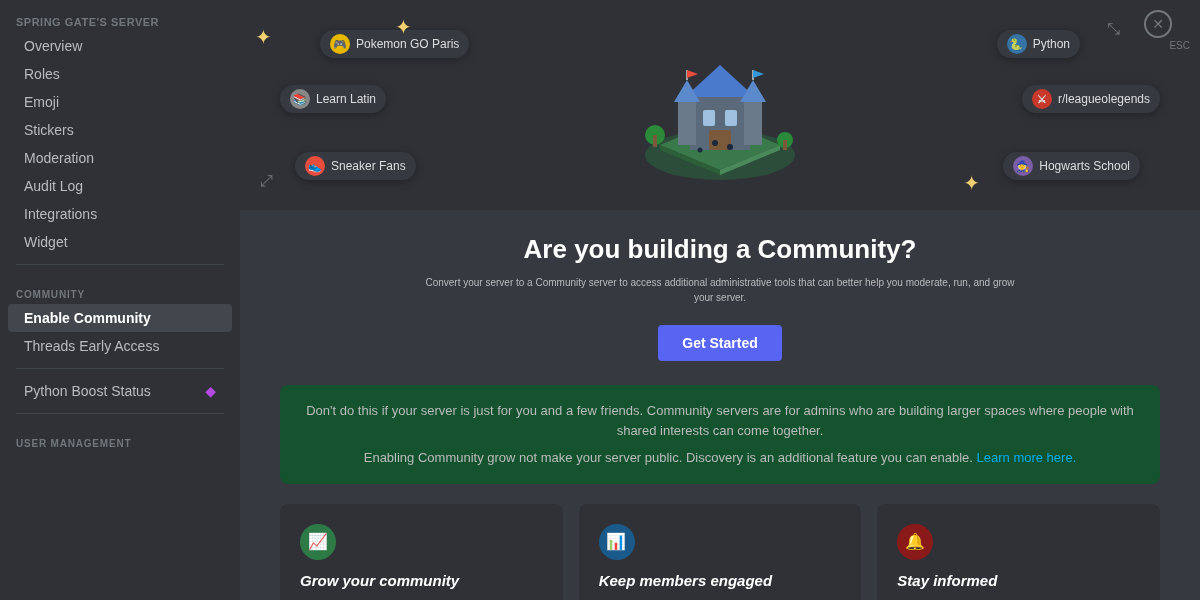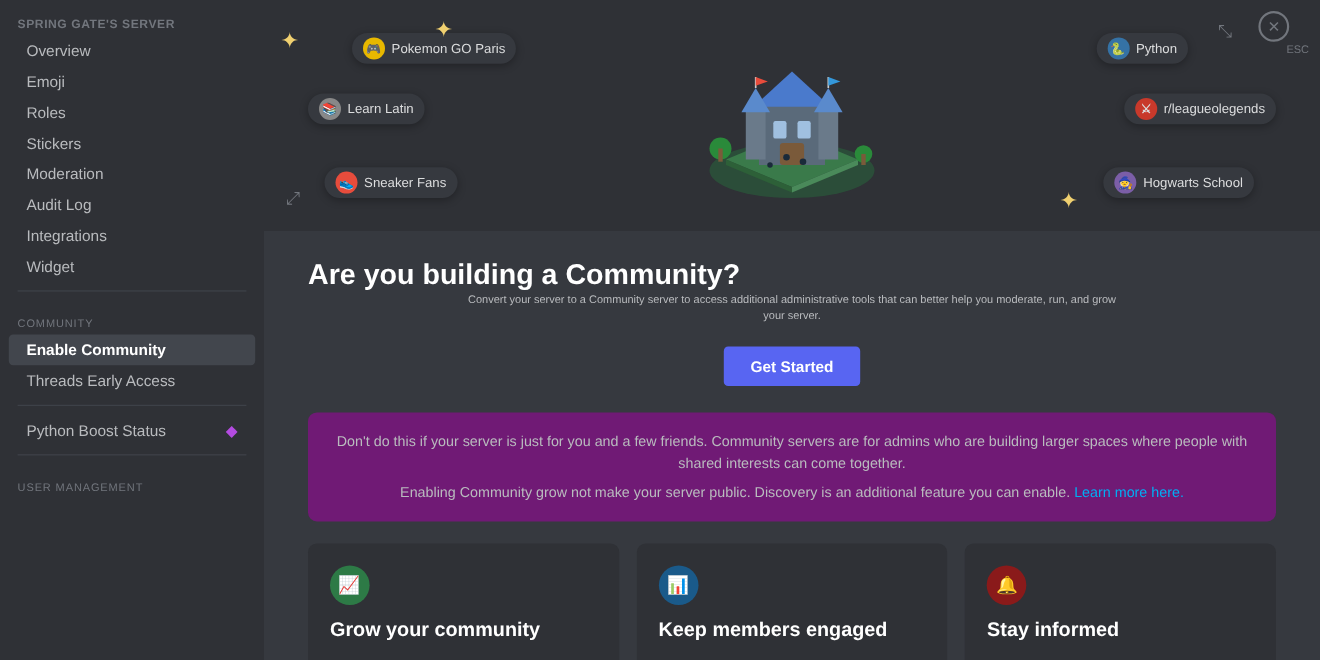--- a/index.html
+++ b/index.html
@@ -42,21 +42,21 @@
     .sidebar-item.active {
       background: #42464d;
       color: #fff;
       font-weight: 600;
     }
     .sidebar-item.delete {
       color: #ed4245;
     }
     .sidebar-section-label {
       font-size: 10px;
-      font-weight: 400;
+      font-weight: 700;
       color: #72767d;
       padding: 16px 16px 4px;
       text-transform: uppercase;
       letter-spacing: 0.8px;
     }
     .sidebar-divider {
       height: 1px;
       background: #40444b;
       margin: 8px 16px;
     }
@@ -181,21 +181,22 @@
 
     
     .content-area {
       padding: 24px 40px;
     }
 
     .page-title {
       font-size: 26px;
       font-weight: 700;
       color: #fff;
-      text-align: left;
+      text-align: center;
+      margin-bottom: 10px;
     }
 
     .page-subtitle {
       font-size: 10px;
       color: #b9bbbe;
       text-align: center;
       max-width: 600px;
       margin: 0 auto 20px;
       line-height: 1.5;
     }
@@ -207,21 +208,21 @@
       color: #fff;
       border: none;
       border-radius: 4px;
       padding: 10px 24px;
       font-size: 14px;
       font-weight: 600;
       cursor: pointer;
     }
 
     .notice-box {
-      background: #701a75;
+      background: #14532d;
       border-radius: 8px;
       padding: 16px 20px;
       margin-bottom: 20px;
     }
     .notice-text {
       font-size: 13px;
       color: #b9bbbe;
       line-height: 1.5;
       text-align: center;
     }
@@ -249,40 +250,41 @@
       align-items: center;
       justify-content: center;
       margin-bottom: 12px;
       font-size: 16px;
     }
     .icon-green { background: #2d7a46; color: #fff; }
     .icon-blue { background: #1a5a8a; color: #fff; }
     .icon-red { background: #8a1a1a; color: #fff; }
 
     .feature-title {
-      font-size: 18px;
+      font-size: 15px;
       font-weight: 700;
       color: #fff;
       margin-bottom: 8px;
+      font-style: italic;
     }
   </style>
 </head>
 <body>
 
 <div class="sidebar">
   <div class="sidebar-server-name">Spring Gate's Server</div>
 
   <div class="sidebar-item">
       <span>Overview</span>
     </div>
   <div class="sidebar-item">
+      <span>Roles</span>
+    </div>
+  <div class="sidebar-item">
       <span>Emoji</span>
-    </div>
-  <div class="sidebar-item">
-      <span>Roles</span>
     </div>
   <div class="sidebar-item">
       <span>Stickers</span>
     </div>
   <div class="sidebar-item">
       <span>Moderation</span>
     </div>
   <div class="sidebar-item">
       <span>Audit Log</span>
     </div>

